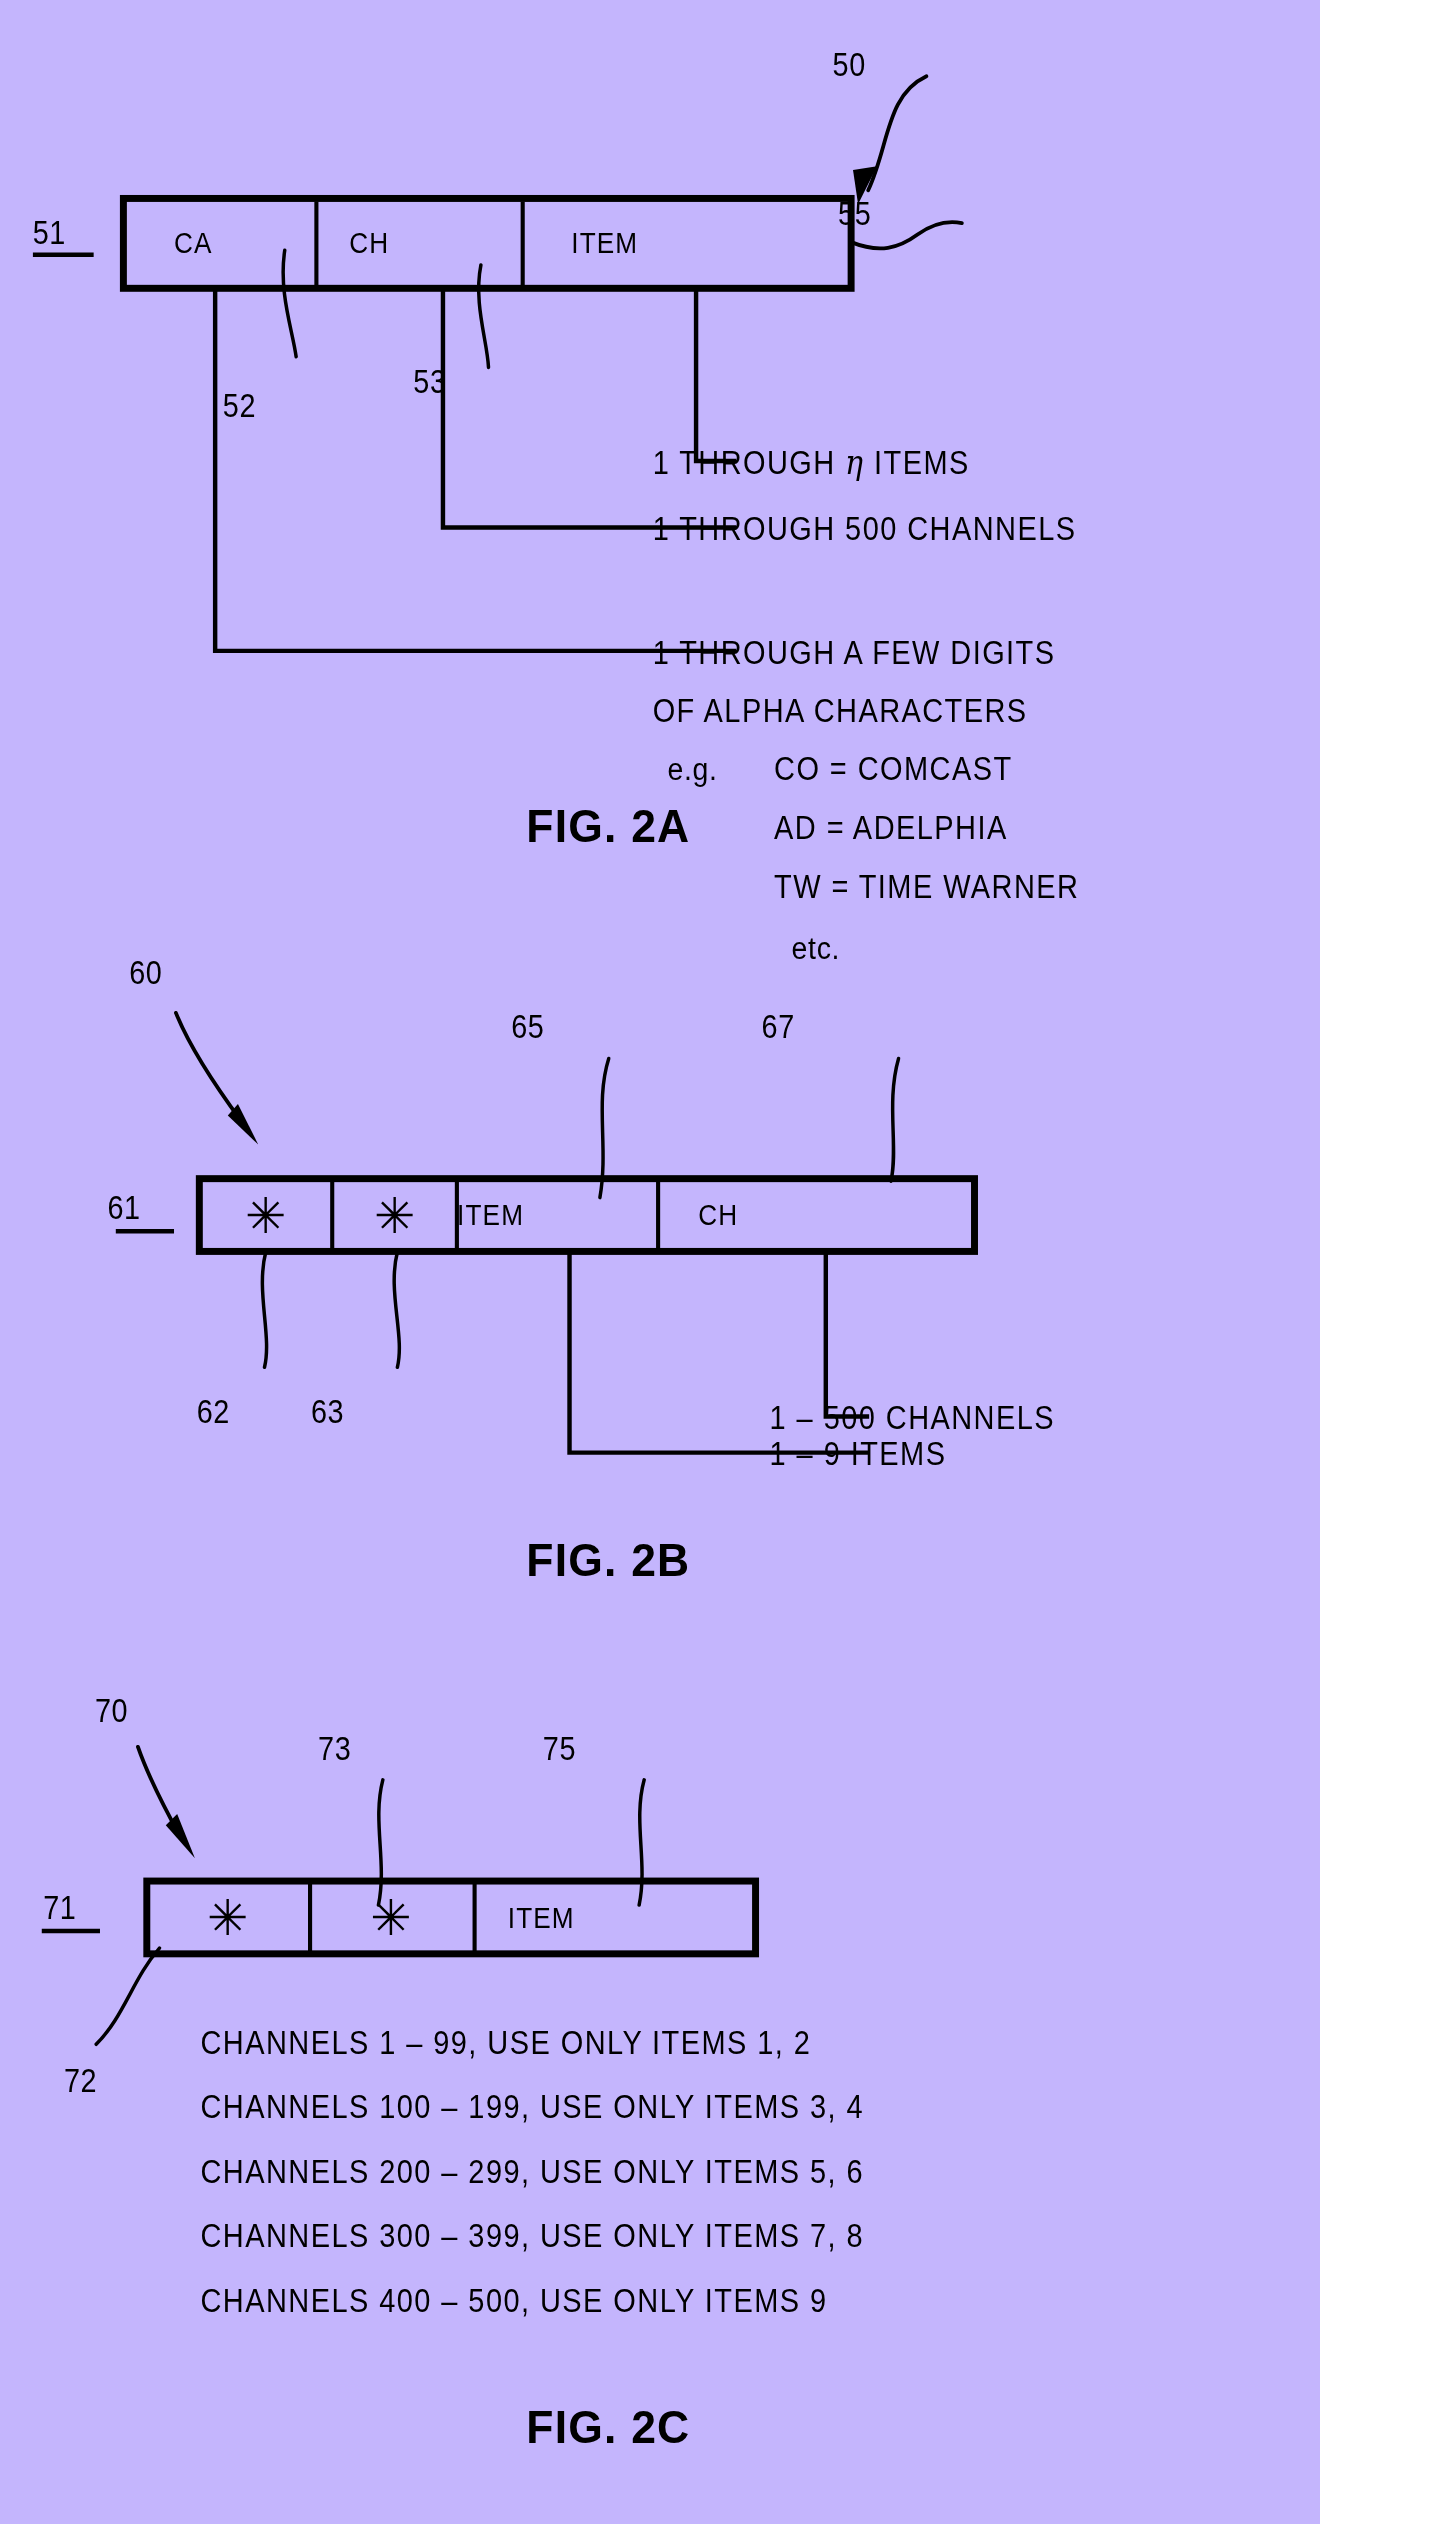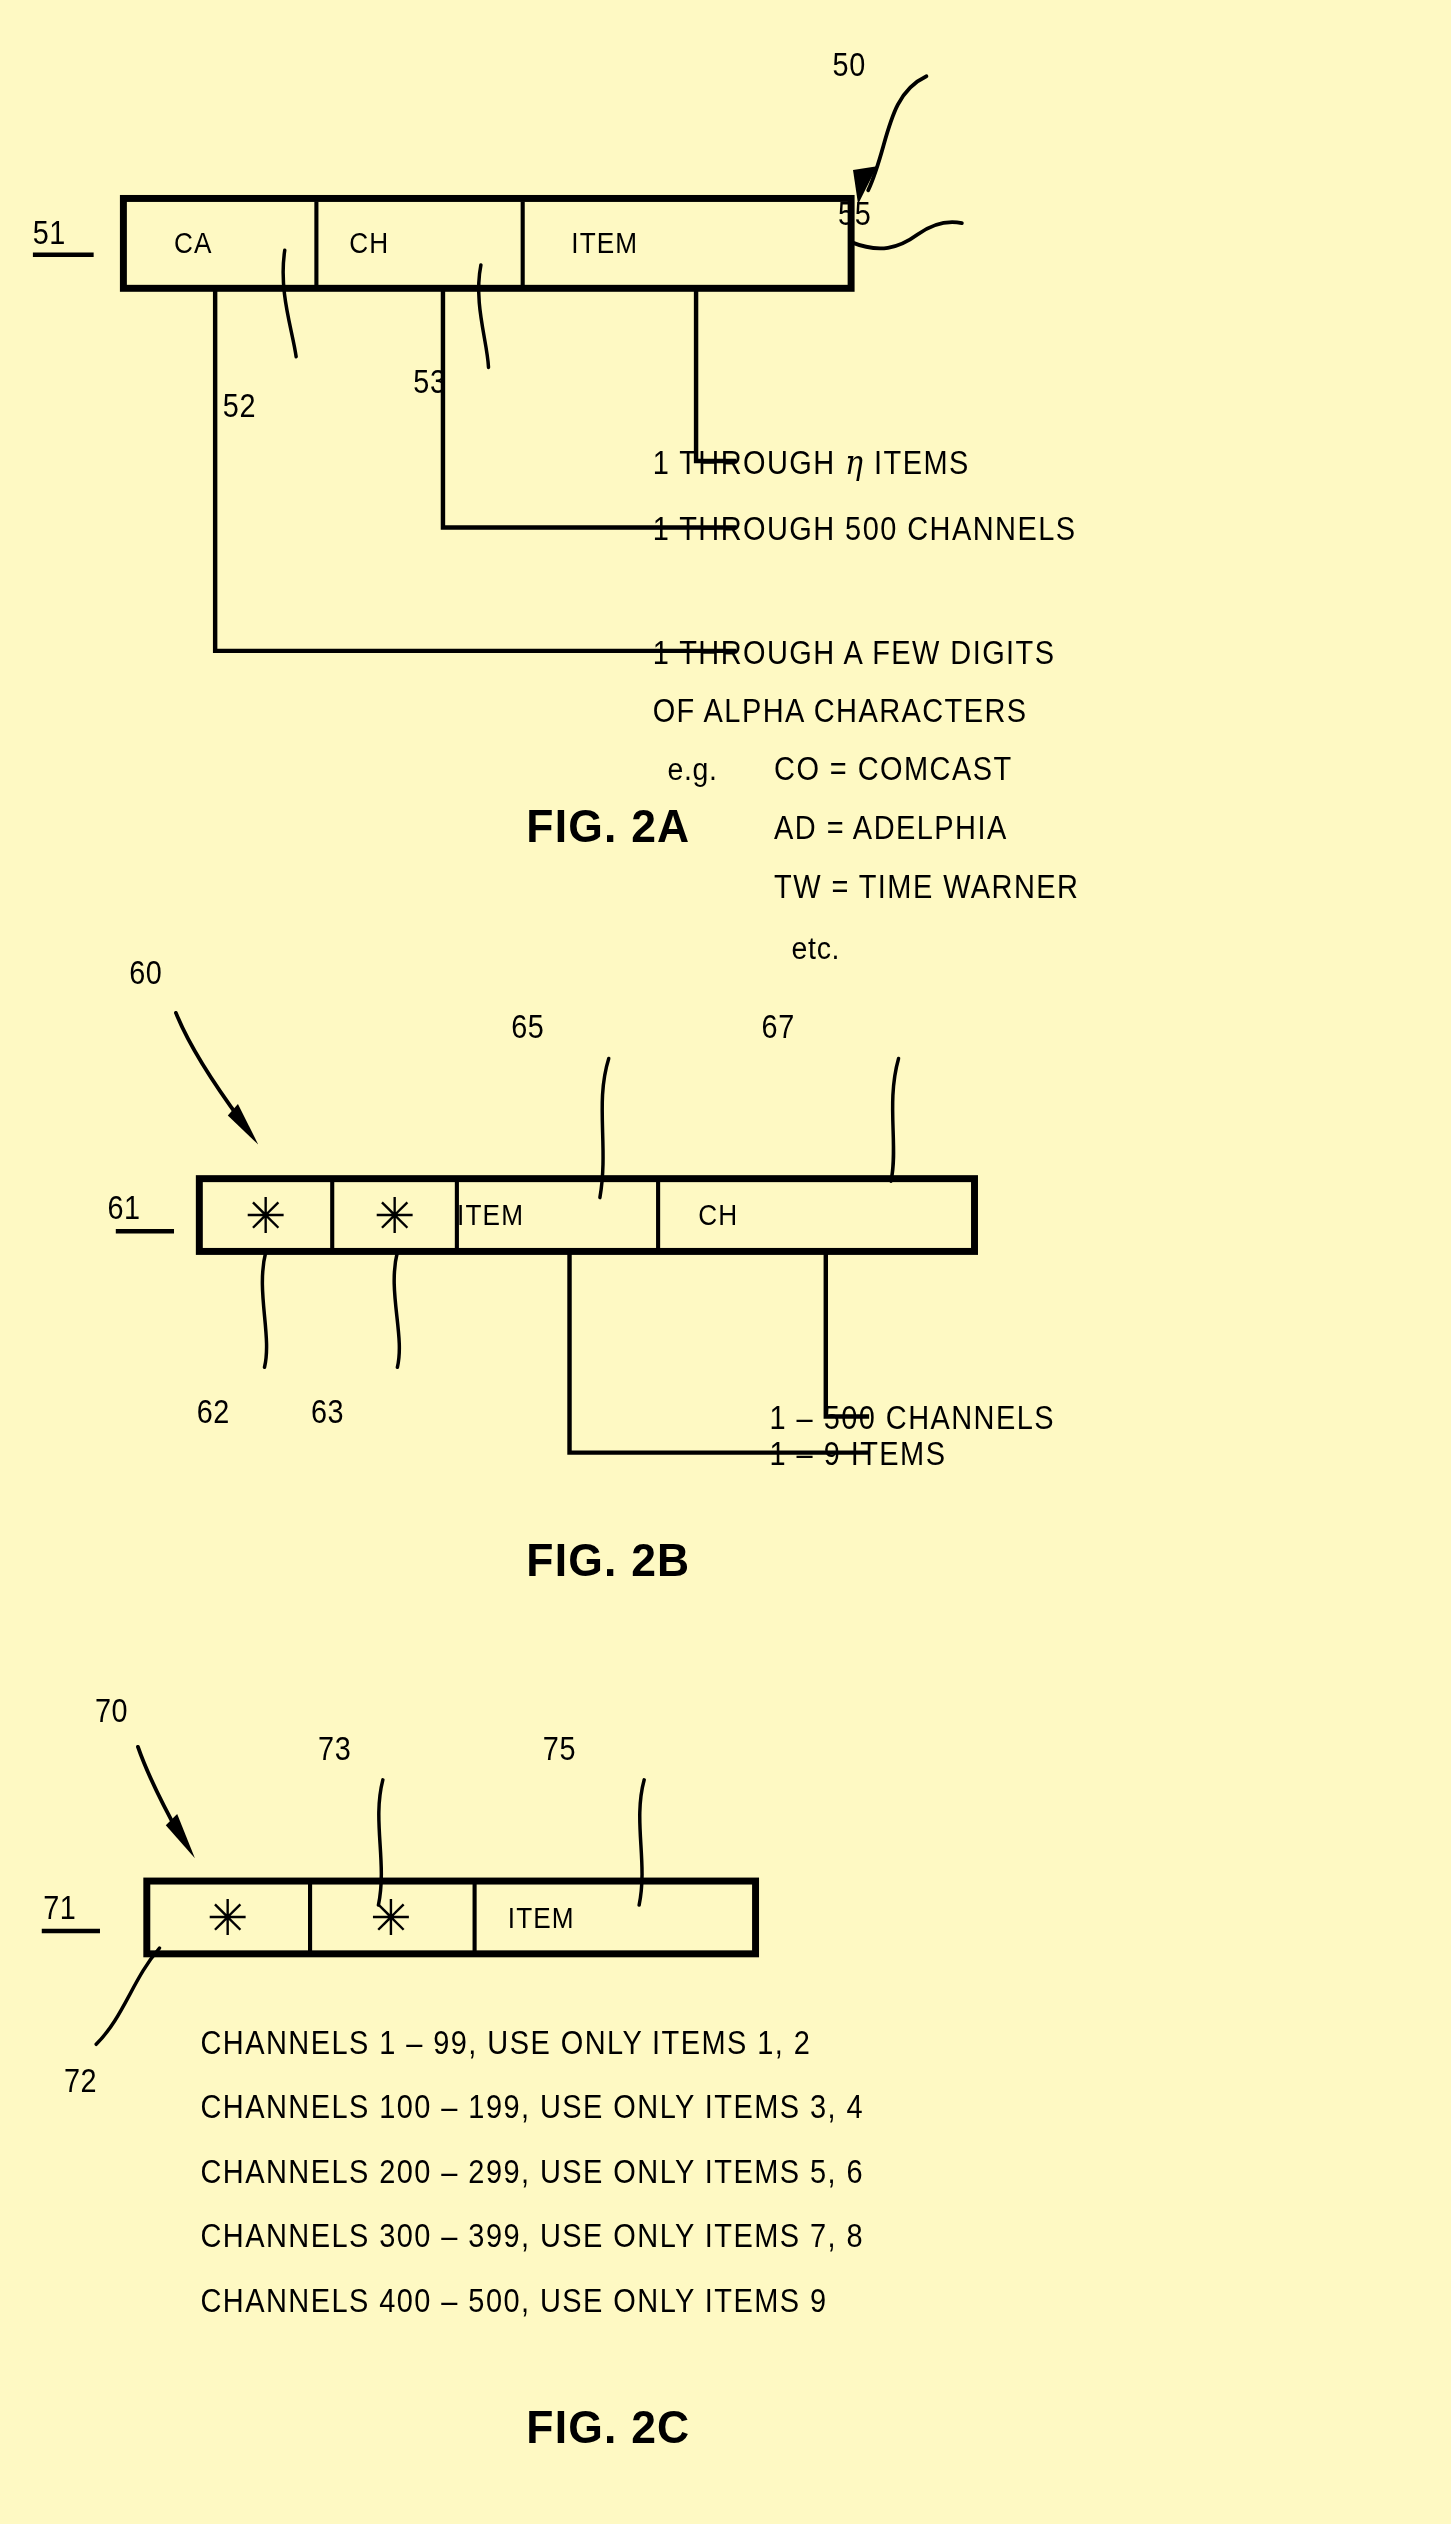--- a/index.html
+++ b/index.html
@@ -7,23 +7,23 @@
     margin: 0;
     padding: 0;
     background: #ffffff;
   }
   body {
     font-family: "Liberation Sans", sans-serif;
     color: #000000;
   }
   #page {
     position: relative;
-    width: 1451px;
+    width: 1320px;
     height: 2525px;
-    background: #fef9c3;
+    background: #c4b5fd;
     overflow: hidden;
   }
   svg.layer {
     position: absolute;
     left: 0;
     top: 0;
     width: 1451px;
     height: 2525px;
     pointer-events: none;
   }

